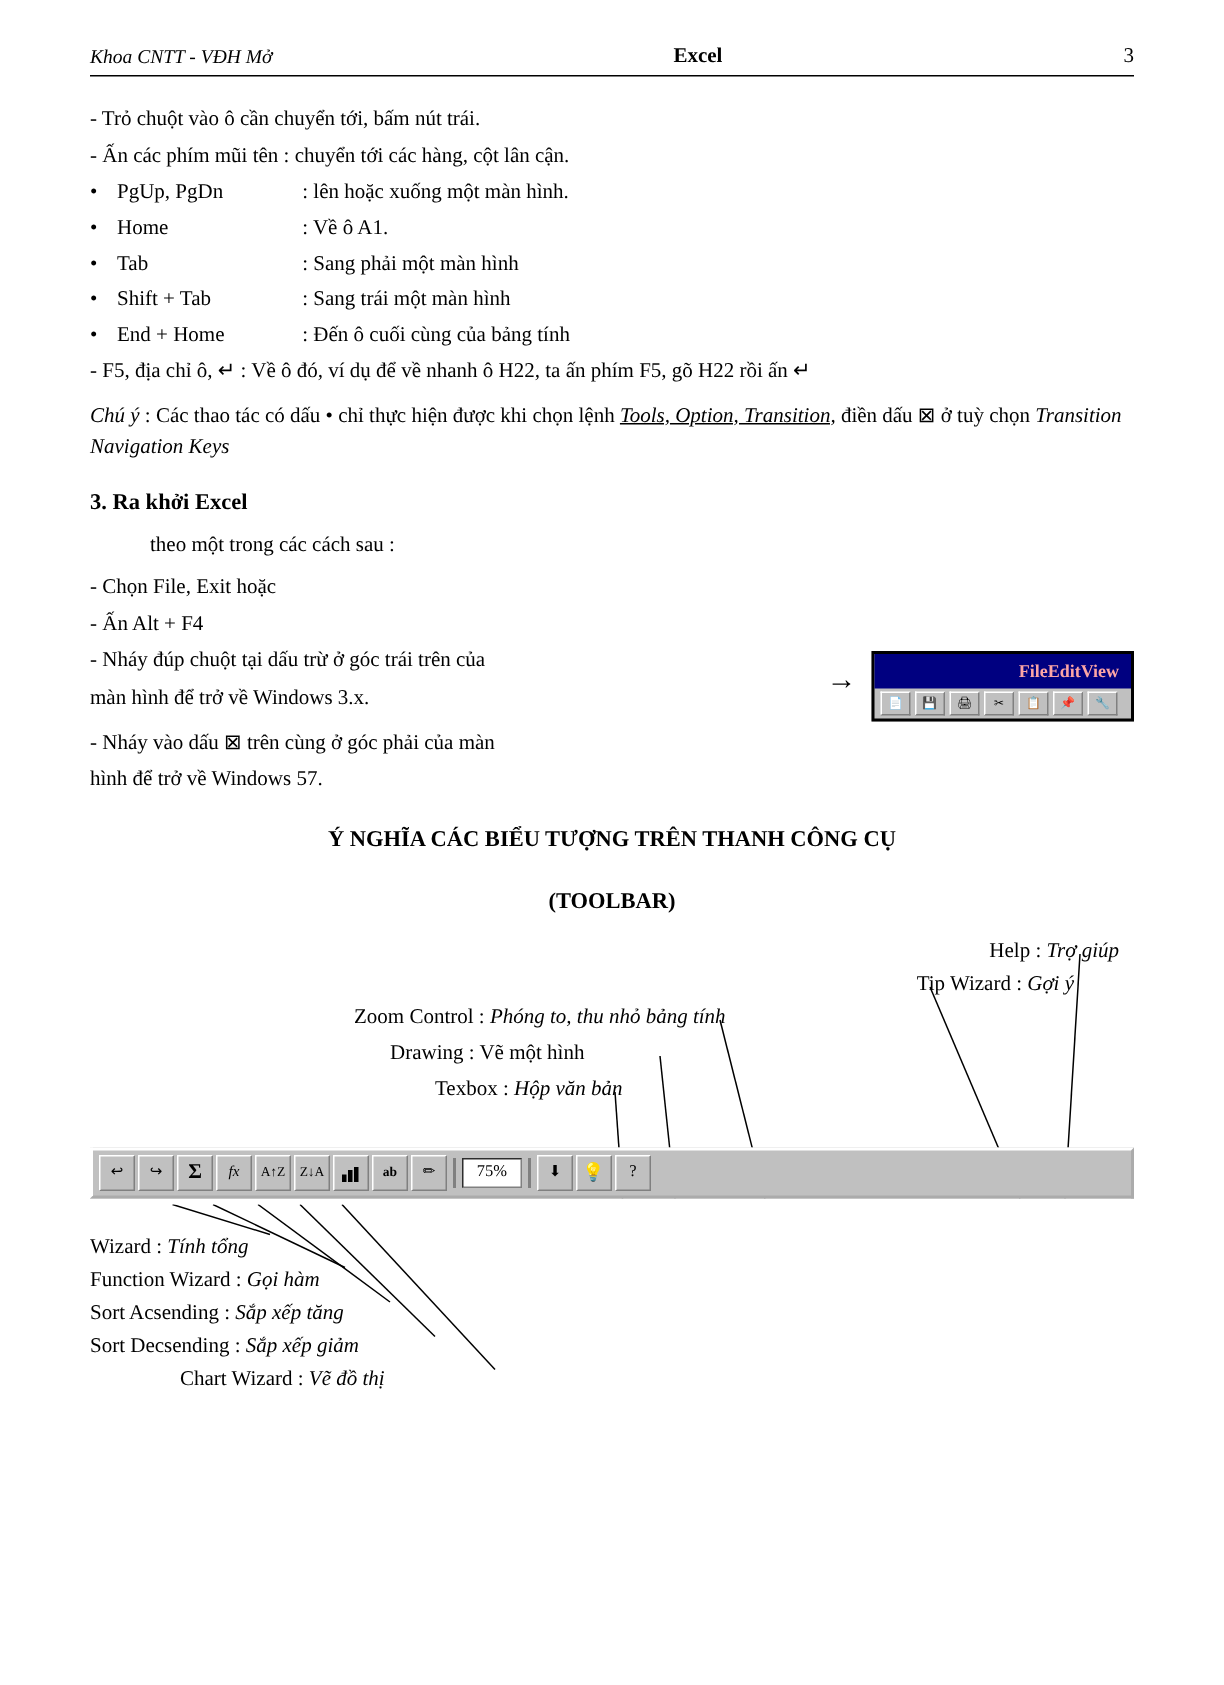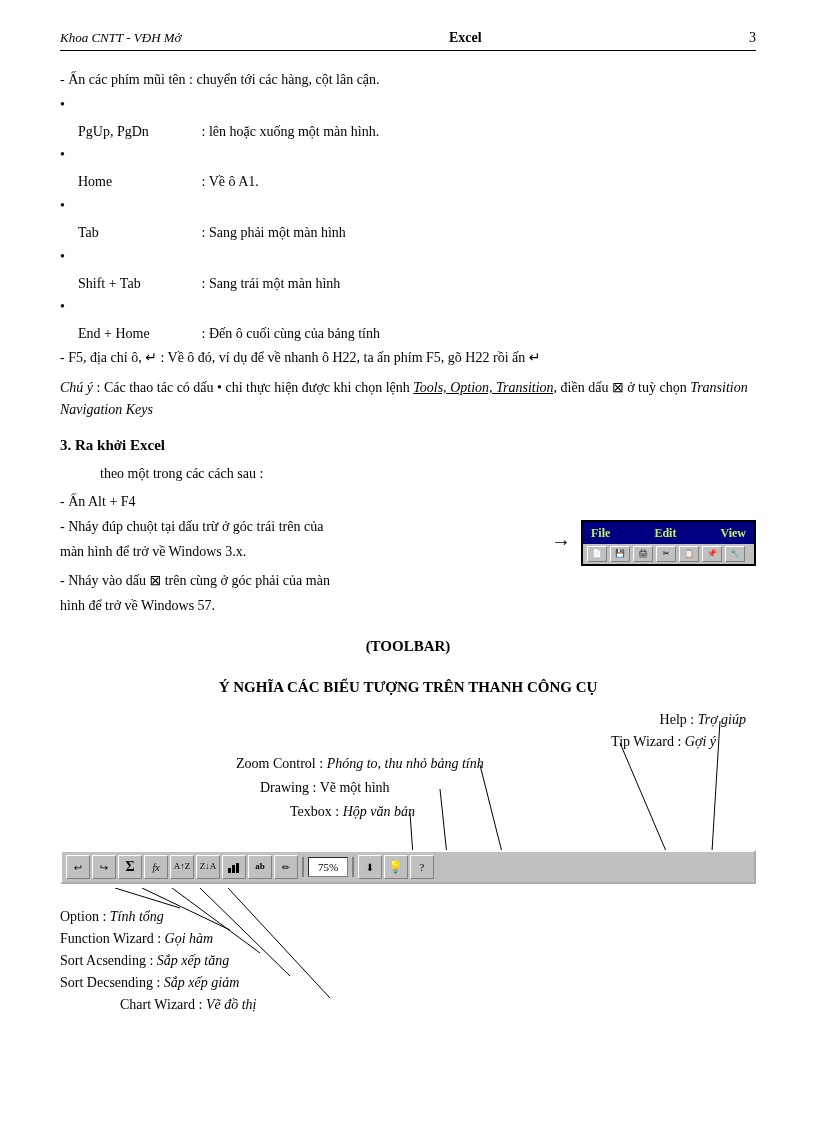--- a/index.html
+++ b/index.html
@@ -65,21 +65,20 @@
     .bullet-item {
       display: flex;
       margin-bottom: 2px;
     }
     .bullet-sym {
       min-width: 18px;
       font-size: 14px;
     }
     .bullet-content {
       flex: 1;
-      margin-top: 27px;
     }
     .bullet-label {
       display: inline-block;
       min-width: 120px;
     }
 
     .dash-item {
       margin-bottom: 3px;
     }
 
@@ -141,23 +140,23 @@
     }
     .win-screenshot {
       width: 175px;
       flex-shrink: 0;
       border: 2px solid #000;
       background: #c0c0c0;
       margin-top: 0px;
     }
     .win-title-row {
       background: #000080;
-      color: #bef264;
-      display: flex;
-      justify-content: space-between;
+      color: #fca5a5;
+      display: flex;
+      justify-content: flex-end;
       padding: 2px 8px;
       font-size: 12px;
       font-weight: bold;
     }
     .win-toolbar-row {
       display: flex;
       align-items: center;
       padding: 2px 4px;
       gap: 3px;
     }
@@ -187,20 +186,21 @@
 
   <div class="header">
     <span class="header-left">Khoa CNTT - VĐH Mở</span>
     <span class="header-center">Excel</span>
     <span class="header-right">3</span>
   </div>
 
   <div class="content">
 
 
+    <div class="para dash-item">- Trỏ chuột vào ô cần chuyển tới, bấm nút trái.</div>
     <div class="para dash-item">- Ấn các phím mũi tên   : chuyển tới các hàng, cột lân cận.</div>
 
     <div class="bullet-item">
       <span class="bullet-sym">•</span>
       <span class="bullet-content">
         <span class="bullet-label">PgUp, PgDn</span>
         <span>: lên hoặc xuống một màn hình.</span>
       </span>
     </div>
     <div class="bullet-item">
@@ -236,20 +236,21 @@
 
     <div class="note-block">
       <span class="note-label">Chú ý</span><span> : Các thao tác có dấu • chỉ thực hiện được khi chọn lệnh </span><span style="font-style:italic;text-decoration:underline;">Tools,</span><span style="font-style:italic;text-decoration:underline;"> Option, Transition,</span><span> điền dấu ⊠ ở tuỳ chọn </span><span style="font-style:italic;">Transition Navigation Keys</span>
     </div>
 
     <div class="section3-title">
       <span>3. Ra khởi Excel</span>
     </div>
     <div style="padding-left:40px; margin-bottom:6px;">theo một trong các cách sau :</div>
 
+    <div class="dash-item">- Chọn File, Exit hoặc</div>
     <div class="dash-item">- Ấn Alt + F4</div>
 
     <div style="display:flex; align-items:flex-start; gap:10px; margin-bottom:4px;">
       <div style="flex:1;">
         <div class="dash-item">- Nháy đúp chuột tại dấu trừ ở góc trái trên của</div>
         <div class="dash-item">màn hình để trở về Windows 3.x.</div>
       </div>
 
       <div style="display:flex;align-items:center;padding-top:8px;">
         <span style="font-size:20px;font-weight:bold;">→</span>
@@ -269,22 +270,22 @@
           <div class="win-tb-btn">📋</div>
           <div class="win-tb-btn">📌</div>
           <div class="win-tb-btn">🔧</div>
         </div>
       </div>
     </div>
 
     <div class="dash-item">- Nháy vào dấu ⊠ trên cùng ở góc phải của màn</div>
     <div class="dash-item" style="margin-bottom:10px;">hình để trở về Windows 57.</div>
 
+    <div class="toolbar-section-title">Ý NGHĨA CÁC BIỂU TƯỢNG TRÊN THANH CÔNG CỤ</div>
     <div class="toolbar-section-title" style="margin-bottom:0;">(TOOLBAR)</div>
-    <div class="toolbar-section-title">Ý NGHĨA CÁC BIỂU TƯỢNG TRÊN THANH CÔNG CỤ</div>
 
     <div class="toolbar-labels-container">
 
       <div style="position:relative; height:175px; width:100%;">
 
         <div style="position:absolute; right:10px; top:0px; text-align:right;">
           <span>Help : </span><span style="font-style:italic;">Trợ giúp</span>
         </div>
 
         <div style="position:absolute; right:40px; top:22px; text-align:right;">
@@ -369,21 +370,21 @@
           <line x1="82" y1="0" x2="170" y2="42" stroke="#000" stroke-width="1"></line>
 
           <line x1="112" y1="0" x2="200" y2="65" stroke="#000" stroke-width="1"></line>
 
           <line x1="140" y1="0" x2="230" y2="88" stroke="#000" stroke-width="1"></line>
 
           <line x1="168" y1="0" x2="270" y2="110" stroke="#000" stroke-width="1"></line>
         </svg>
 
         <div style="position:absolute; left:0px; top:18px;">
-          <span>Option : </span><span style="font-style:italic;">Tính tổng</span>
+          <span>Wizard : </span><span style="font-style:italic;">Tính tổng</span>
         </div>
 
         <div style="position:absolute; left:0px; top:40px;">
           <span>Function Wizard : </span><span style="font-style:italic;">Gọi hàm</span>
         </div>
 
         <div style="position:absolute; left:0px; top:62px;">
           <span>Sort Acsending : </span><span style="font-style:italic;">Sắp xếp tăng</span>
         </div>
 

